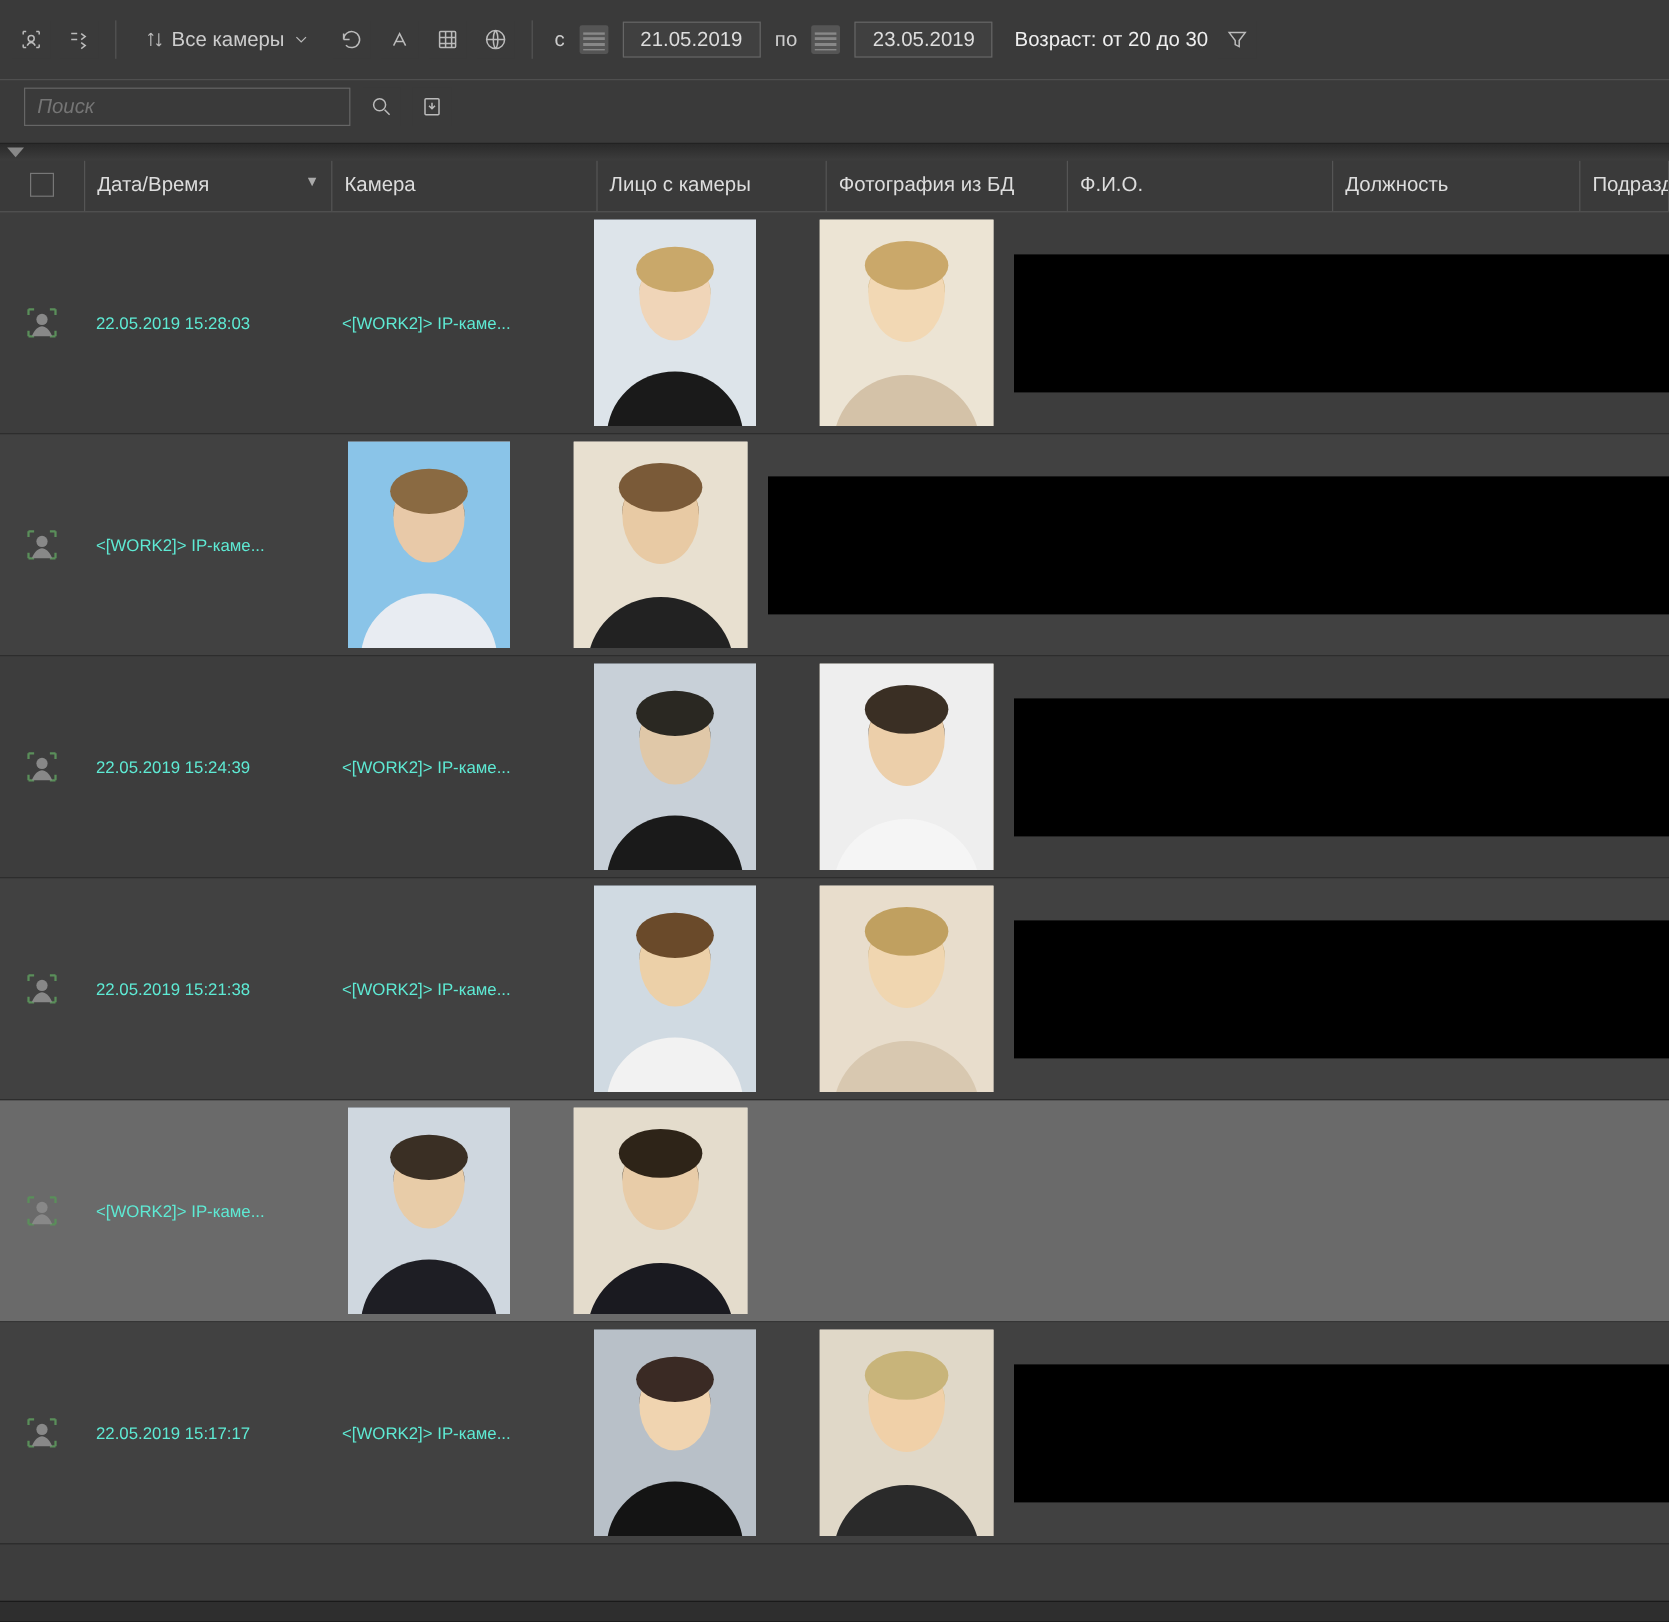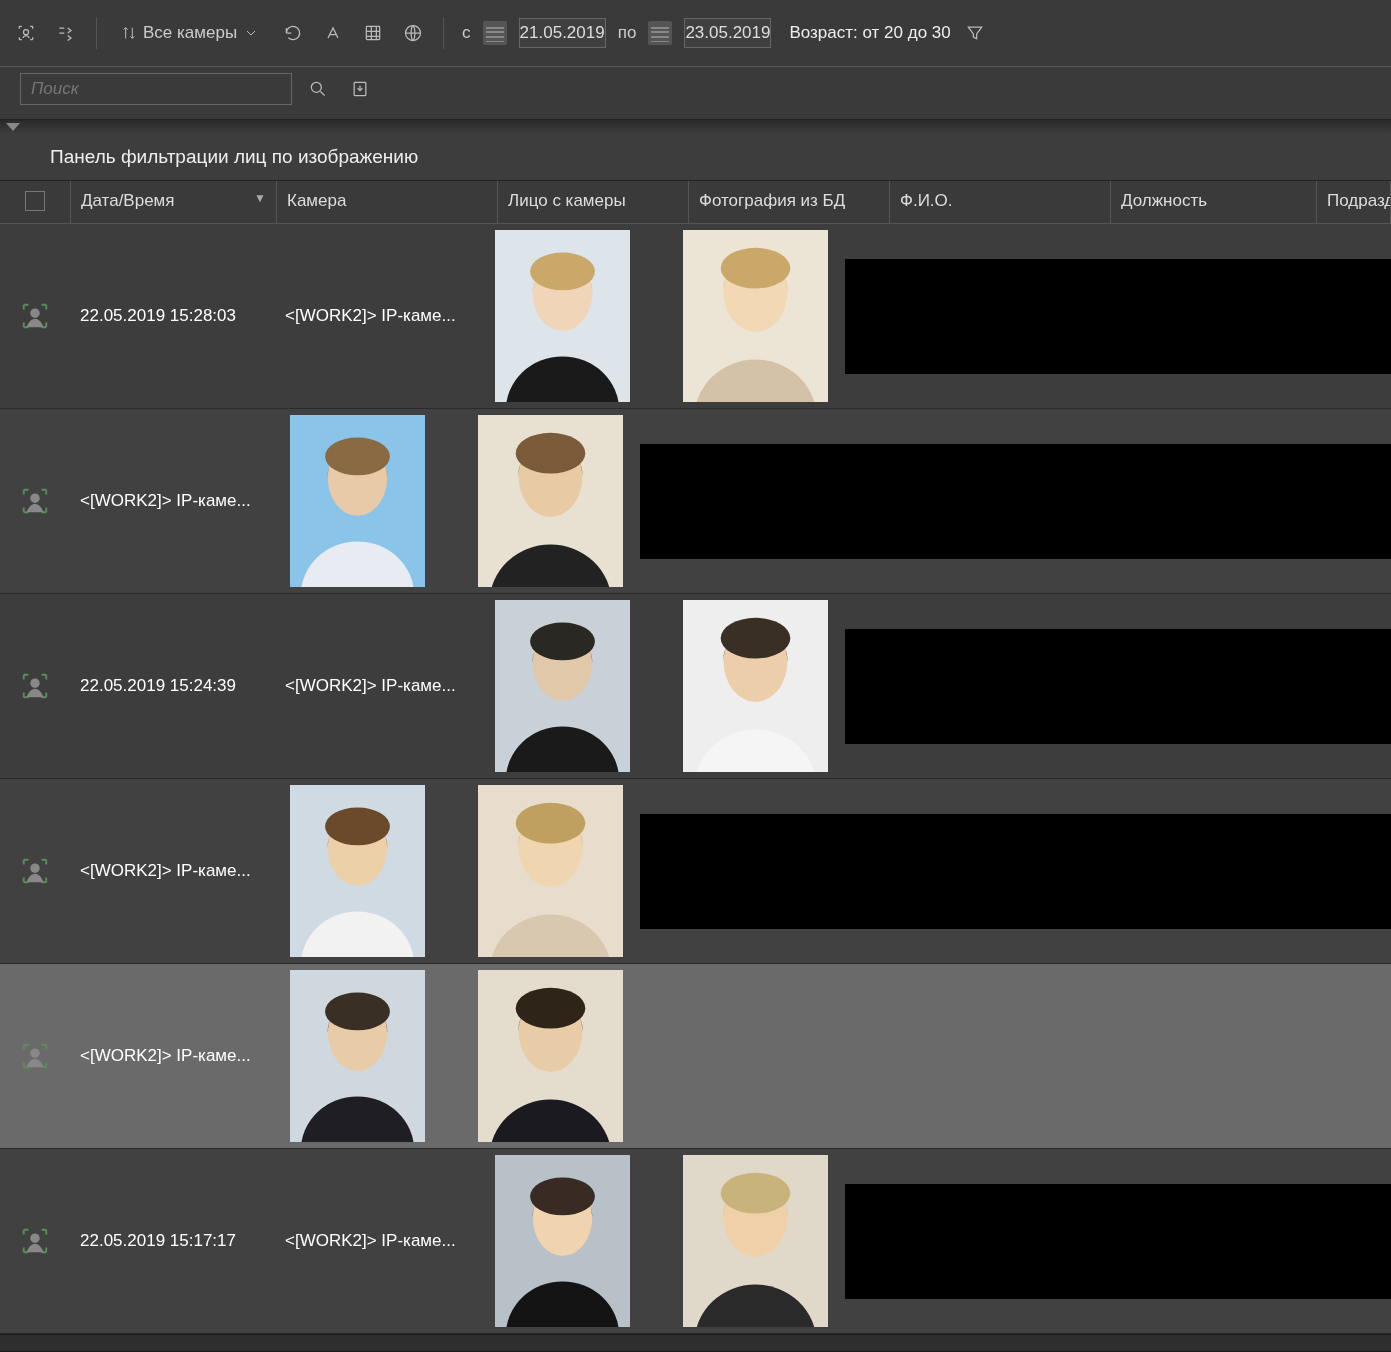--- a/index.html
+++ b/index.html
@@ -6,21 +6,21 @@
 .app{width:1391px;height:1352px;background:#3d3d3d;display:flex;flex-direction:column;position:relative}
 
 
 .toolbar{background:#3a3a3a;padding:8px 10px;display:flex;align-items:center;gap:8px;border-bottom:1px solid #555;flex-wrap:wrap;min-height:50px}
 .tbtn{width:32px;height:32px;background:#3a3a3a;border:none;display:flex;align-items:center;justify-content:center;cursor:pointer;color:#bbb}
 .tbtn svg{width:20px;height:20px;stroke:#bbb;fill:none;stroke-width:1.5}
 .divider{width:1px;height:32px;background:#555;margin:0 6px}
 .cam-drop{display:flex;align-items:center;gap:6px;padding:4px 10px;color:#ccc;font-size:17px;cursor:pointer}
 .cam-drop svg{width:16px;height:16px;stroke:#bbb;fill:none;stroke-width:1.5}
 .date-label{color:#ccc;font-size:17px;margin:0 4px}
-.date-box{background:#404040;border:1px solid #666;padding:4px 0;color:#ddd;font-size:17px}
+.date-box{background:#404040;border:1px solid #666;padding:4px 14px;color:#ddd;font-size:17px}
 .age-label{color:#eee;font-size:17px;margin-left:10px}
 .toolbar2{background:#3a3a3a;padding:6px 20px 14px;display:flex;align-items:center;gap:10px;border-bottom:1px solid #222}
 .search-box{width:250px;height:30px;background:#3a3a3a;border:1px solid #666;color:#999;padding:0 10px;font-size:17px;font-style:italic}
 .sep-strip{height:14px;background:linear-gradient(#2a2a2a,#3d3d3d);position:relative}
 .sep-strip::before{content:"";position:absolute;left:6px;top:3px;width:0;height:0;border-left:7px solid transparent;border-right:7px solid transparent;border-top:8px solid #888}
 
 
 .panel-hdr{background:#3d3d3d;padding:12px 50px;color:#eee;font-size:19px;border-bottom:1px solid #222}
 
 
@@ -36,21 +36,21 @@
 .col-db{width:180px;flex:0 0 180px}
 .col-fio{width:200px;flex:0 0 200px}
 .col-pos{width:185px;flex:0 0 185px}
 .col-dep{flex:1}
 .chkbox{width:18px;height:18px;border:1px solid #777;background:#3a3a3a}
 
 .trow{display:flex;align-items:center;border-bottom:1px solid #2a2a2a;min-height:176px}
 .trow:nth-child(odd){background:#3d3d3d}
 .trow:nth-child(even){background:#414141}
 .trow.selected{background:#6a6a6a}
-.td{padding:4px 10px;color:#ffffff;font-size:17px;display:flex;align-items:center;height:176px;overflow:hidden;white-space:nowrap}
+.td{padding:4px 10px;color:#5eead4;font-size:14px;display:flex;align-items:center;height:176px;overflow:hidden;white-space:nowrap}
 .td.col-face,.td.col-db{padding:2px 0;justify-content:center}
 .td.col-face{justify-content:flex-start;padding-left:0}
 .face-thumb{width:135px;height:172px;background:linear-gradient(135deg,#a8b5c5 0%,#d5dde5 40%,#b8c2cc 100%);position:relative;overflow:hidden}
 .db-thumb{width:145px;height:172px;background:linear-gradient(180deg,#e8e2d5 0%,#d8cfc2 100%);position:relative;overflow:hidden}
 .person-svg{position:absolute;inset:0;width:100%;height:100%}
 .redact{background:#000;height:115px;flex:1}
 .td.col-fio,.td.col-pos,.td.col-dep{padding:0}
 
 .row-icon{width:30px;height:30px}
 .row-icon svg{width:100%;height:100%}
@@ -145,21 +145,20 @@
     <button class="tbtn">
       <svg viewBox="0 0 24 24">
           <rect x="5" y="4" width="14" height="16" rx="1"></rect>
           <path d="M12 8v6M9 11l3 3 3-3"></path>
         </svg>
     </button>
   </div>
 
   <div class="sep-strip"></div>
 
-  <div class="panel-hdr">Панель фильтрации лиц по изображению</div>
 
   <div class="thead">
     <div class="th col-chk">
         <div class="chkbox"></div>
       </div>
     <div class="th col-dt sortable">
         <span>Дата/Время</span>
         <span class="sort">▼</span>
       </div>
     <div class="th col-cam">
@@ -309,20 +308,21 @@
         </div>
   </div>
       <div class="trow">
     <div class="td col-chk">
           <div class="row-icon"><svg viewBox="0 0 32 32">
               <path d="M4 4h5M4 4v5M28 4h-5M28 4v5M4 28h5M4 28v-5M28 28h-5M28 28v-5" stroke="#5a8f5a" stroke-width="2" fill="none"></path>
               <circle cx="16" cy="13" r="5" fill="#888"></circle>
               <path d="M7 28c2-6 6-9 9-9s7 3 9 9" fill="#888"></path>
             </svg></div>
         </div>
+    <div class="td col-dt">22.05.2019 15:21:38</div>
     <div class="td col-cam">&lt;[WORK2]&gt; IP-каме...</div>
     <div class="td col-face">
           <div class="face-thumb">
             <svg class="person-svg" viewBox="0 0 100 130" preserveAspectRatio="xMidYMid slice">
     <rect width="100" height="130" fill="#d0dae2"></rect>
     <ellipse cx="50" cy="135" rx="42" ry="40" fill="#f2f2f2"></ellipse>
     <ellipse cx="50" cy="48" rx="22" ry="28" fill="#ecd0a8"></ellipse>
     <path d="M28 48 C26 22 74 22 72 48 C72 34 62 26 50 26 C38 26 28 34 28 48 Z" fill="#6a4a2a"></path>
     <ellipse cx="50" cy="32" rx="24" ry="14" fill="#6a4a2a"></ellipse>
   </svg>

